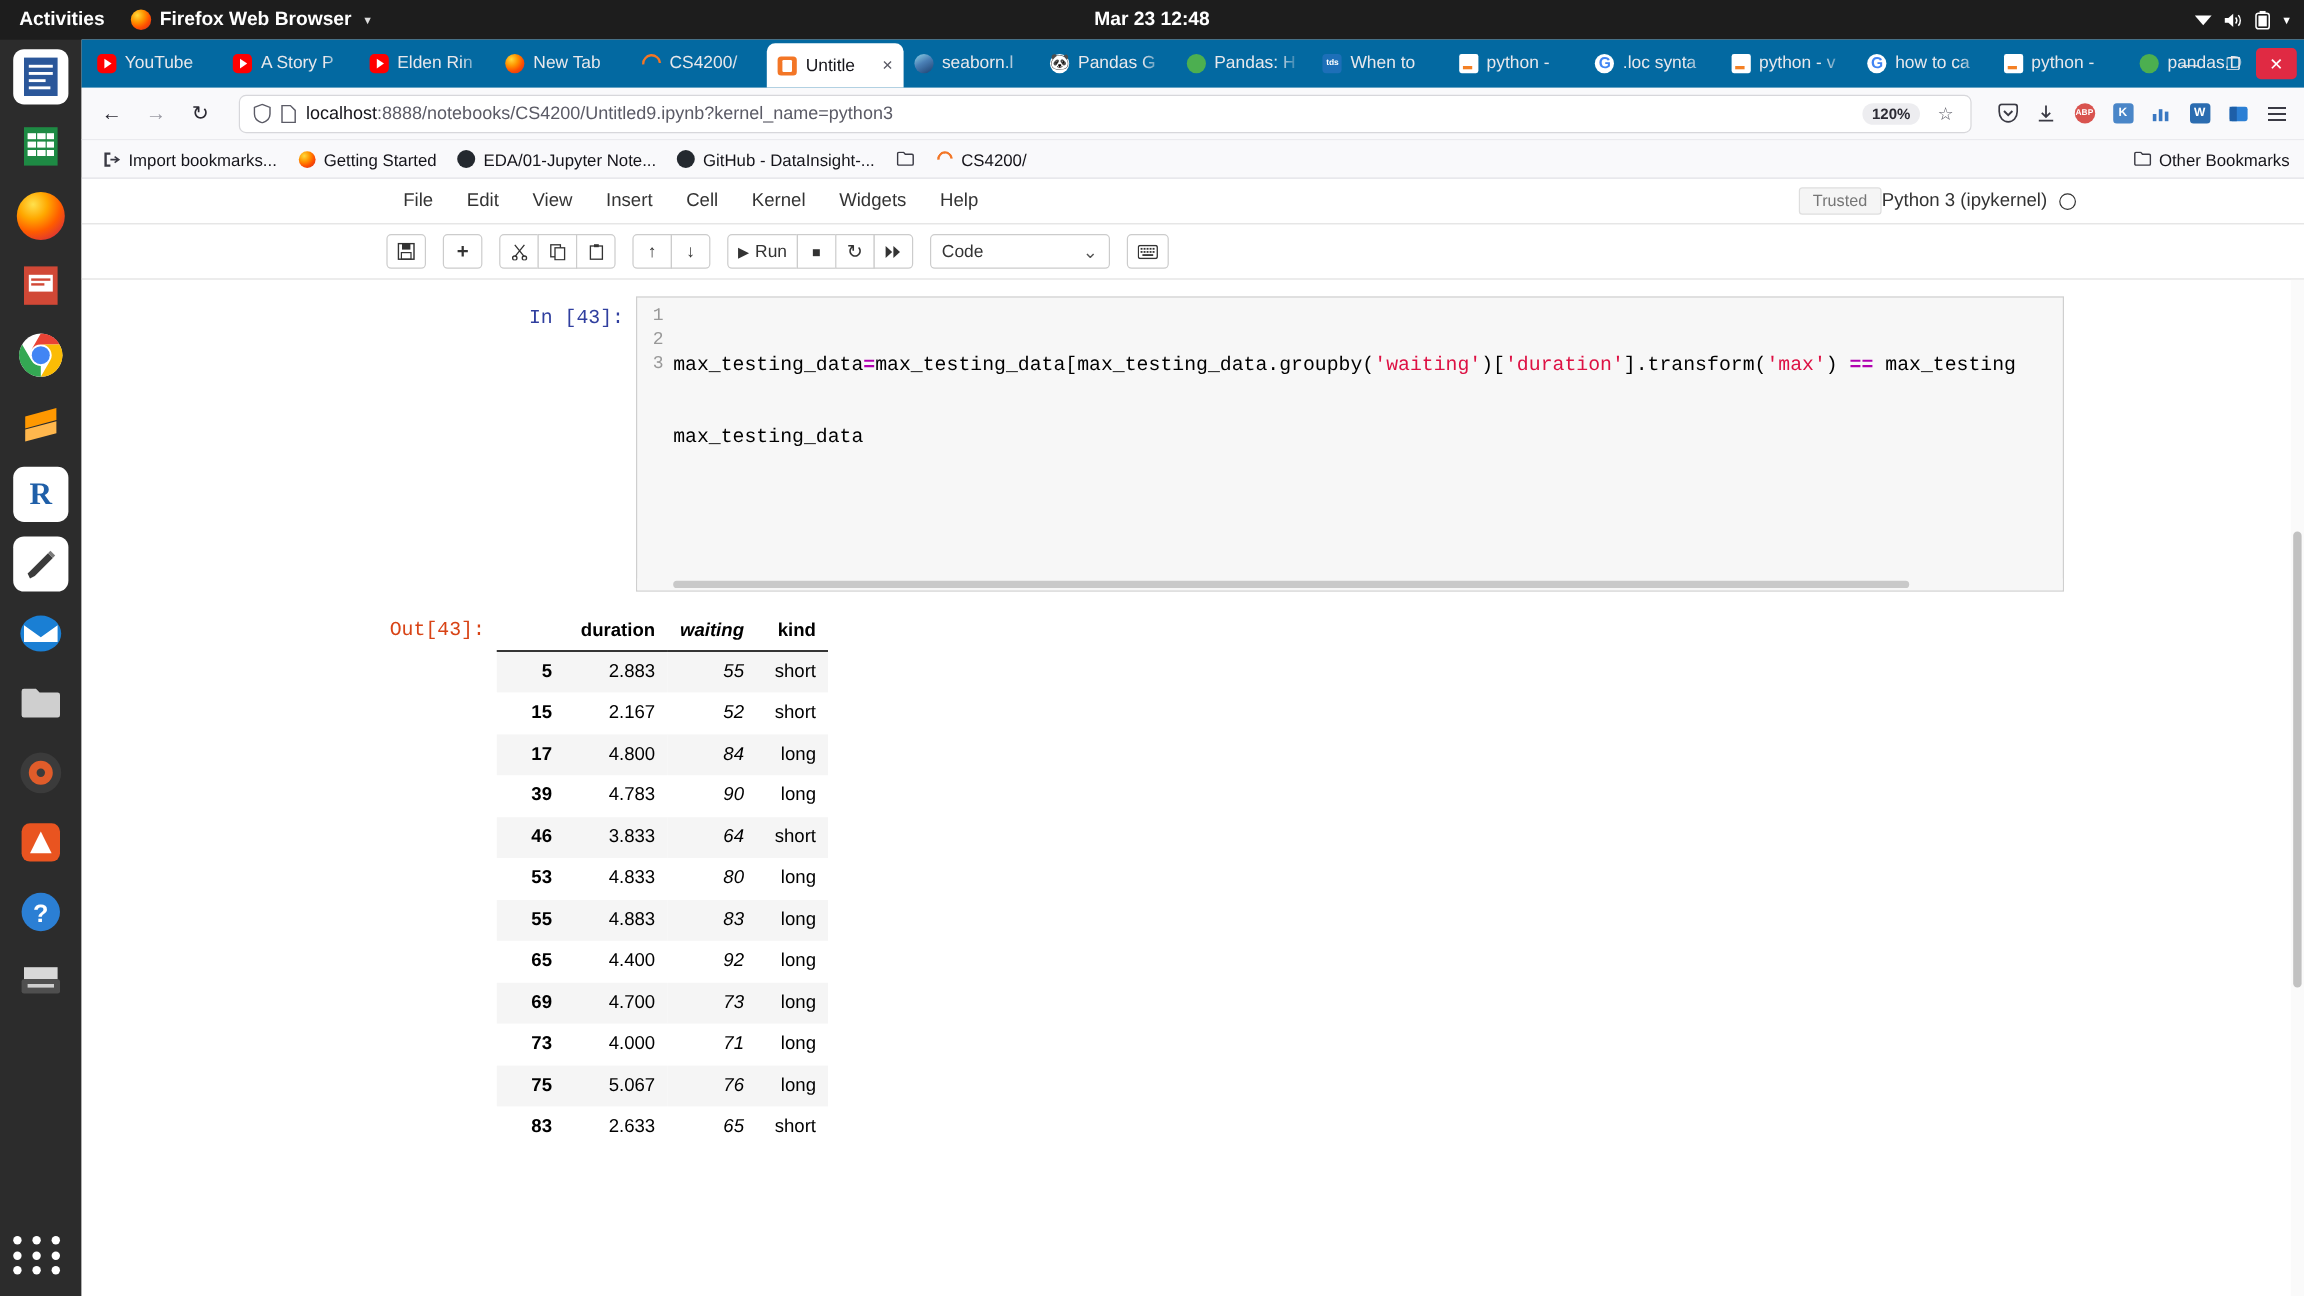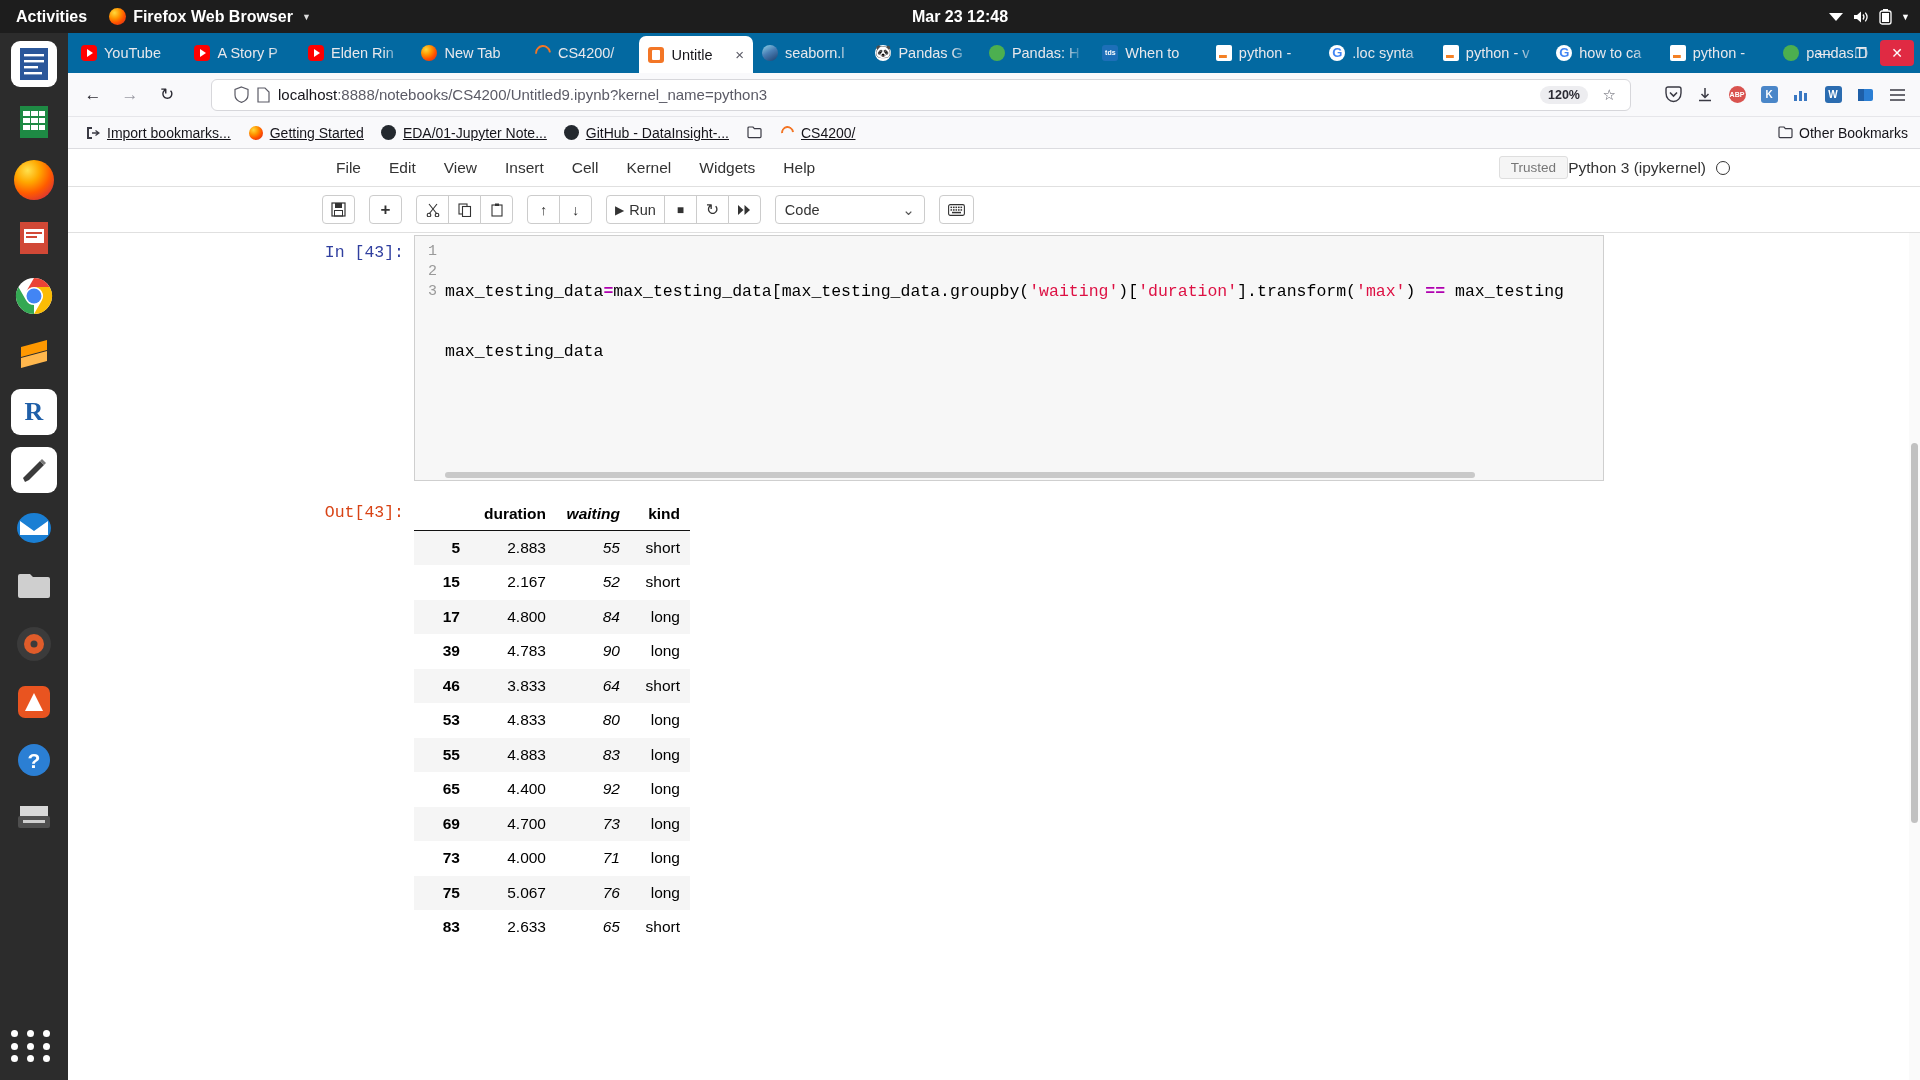--- a/index.html
+++ b/index.html
@@ -103,44 +103,44 @@
   
   #navbar {
     height: 44px; background:#f9f9fb;
     display:flex; align-items:center; gap:3px; padding: 0 8px;
     border-bottom: 1px solid #e6e6ea;
   }
   .navbtn { width:34px; height:32px; display:flex; align-items:center; justify-content:center;
             color:#2b2a33; font-size:17px; border-radius:5px; flex:0 0 auto; }
   .navbtn.dim { color:#9a9aa3; }
   #urlbar {
-    flex: 1 1 auto; height: 32px; margin: 0 24px;
+    flex: 1 1 auto; height: 32px; margin: 0 12px;
     background:#ffffff; border:1px solid #d7d7db; border-radius: 6px;
-    display:flex; align-items:center; gap:8px; padding: 0 22px;
+    display:flex; align-items:center; gap:8px; padding: 0 11px;
     font-size: 15px; color:#5b5b66; position:relative;
   }
   #urlbar .host { color:#15141a; }
   #zoom-badge {
     position:absolute; right:42px; background:#ededf0; border-radius:10px;
     font-size:12.5px; color:#2b2a33; padding: 2px 8px; font-weight:600;
   }
   #star { position:absolute; right:14px; color:#5b5b66; font-size:15px; }
   #toolbar-right { display:flex; align-items:center; gap:2px; }
   .tbicon { width:30px; height:30px; display:flex; align-items:center; justify-content:center;
             font-size:14px; color:#3a3a44; border-radius:4px; }
   .sq { width:17px; height:17px; border-radius:3px; display:flex; align-items:center;
         justify-content:center; font-size:10px; font-weight:bold; color:#fff; }
 
   
   #bookmarks {
     height: 32px; background:#f9f9fb; display:flex; align-items:center;
     gap:3px; padding: 0 10px; font-size: 14px; color:#15141a;
     border-bottom:1px solid #dcdce0; position:relative;
   }
-  .bm { display:flex; align-items:flex-start; gap:6px; padding: 3px 7px; border-radius:4px; white-space:nowrap;text-decoration:underline; }
+  .bm { display:flex; align-items:flex-start; gap:6px; padding: 3px 7px; border-radius:4px; white-space:nowrap; }
   .bmi { width:16px; height:16px; flex:0 0 16px; display:flex; align-items:center; justify-content:center; font-size:13px; }
   .gh { width:15px; height:15px; border-radius:50%; background:#24292f; position:relative; }
   .gh:after{ content:""; position:absolute; left:4px; bottom:1px; width:7px; height:5px; background:#24292f; border-radius:0 0 3px 3px; }
   #other-bm { position:absolute; right:12px; display:flex; align-items:center; gap:6px; }
 
   
   #page { flex:1 1 auto; background:#ffffff; overflow:hidden; position:relative; }
 
   #jup-menubar {
     height: 38px; border-bottom:1px solid #e0e0e0; background:#fff;
@@ -642,21 +642,21 @@
                 <rect x="4" y="7.8" width="9" height="1.5"></rect>
               </g>
             </svg>
         </div>
       </div>
     </div>
 
     <div id="notebook-scroll">
       <div id="notebook-inner">
 
-        <div class="cell-row" style="margin-top:2px;">
+        <div class="cell-row" style="margin-top:14px;justify-content:flex-end;">
           <div class="prompt">In [43]:</div>
           <div id="input-area">
             <div id="code-wrap">
               <div id="gutter">
                 <div>1</div>
                 <div>2</div>
                 <div>3</div>
               </div>
               <div id="code">
                 <div><span>max_testing_data</span><span class="k-op">=</span><span>max_testing_data[max_testing_data.groupby(</span><span class="k-str">'waiting'</span><span>)[</span><span class="k-str">'duration'</span><span>].transform(</span><span class="k-str">'max'</span><span>) </span><span class="k-op">==</span><span> max_testing</span></div>

